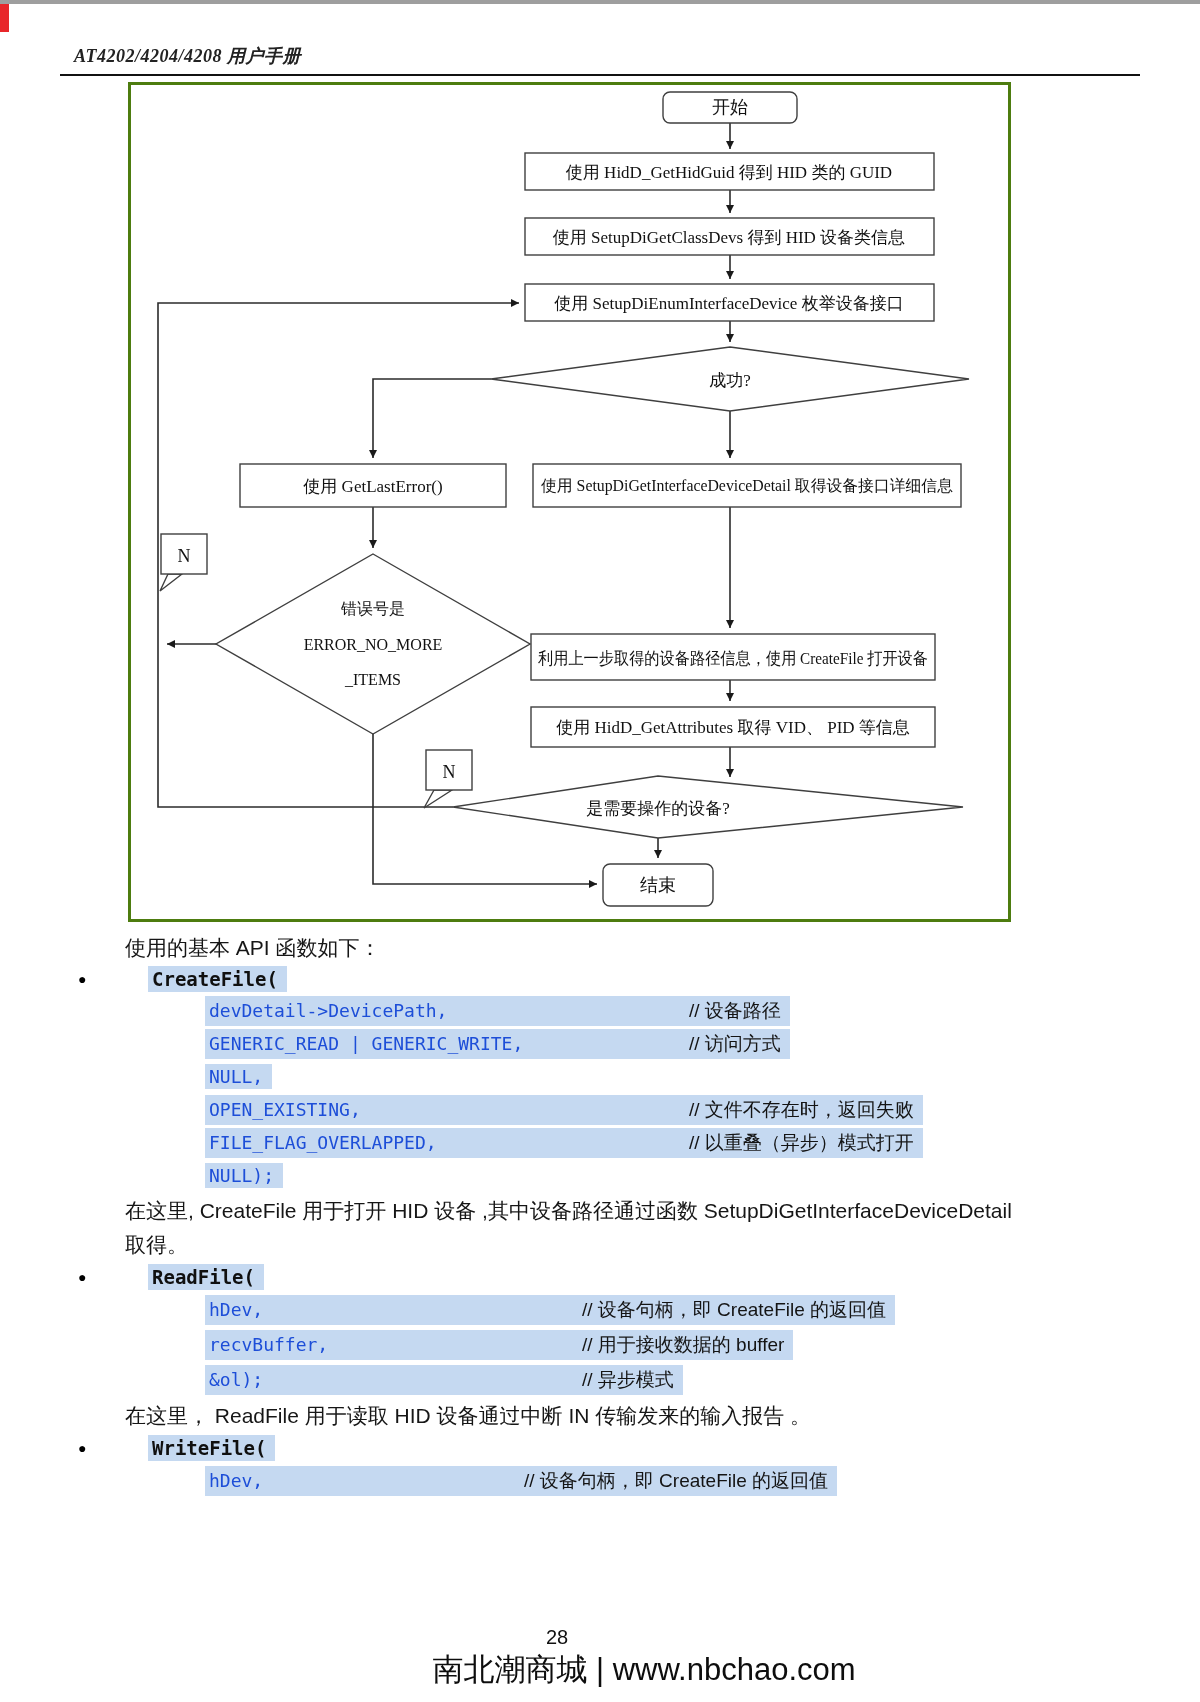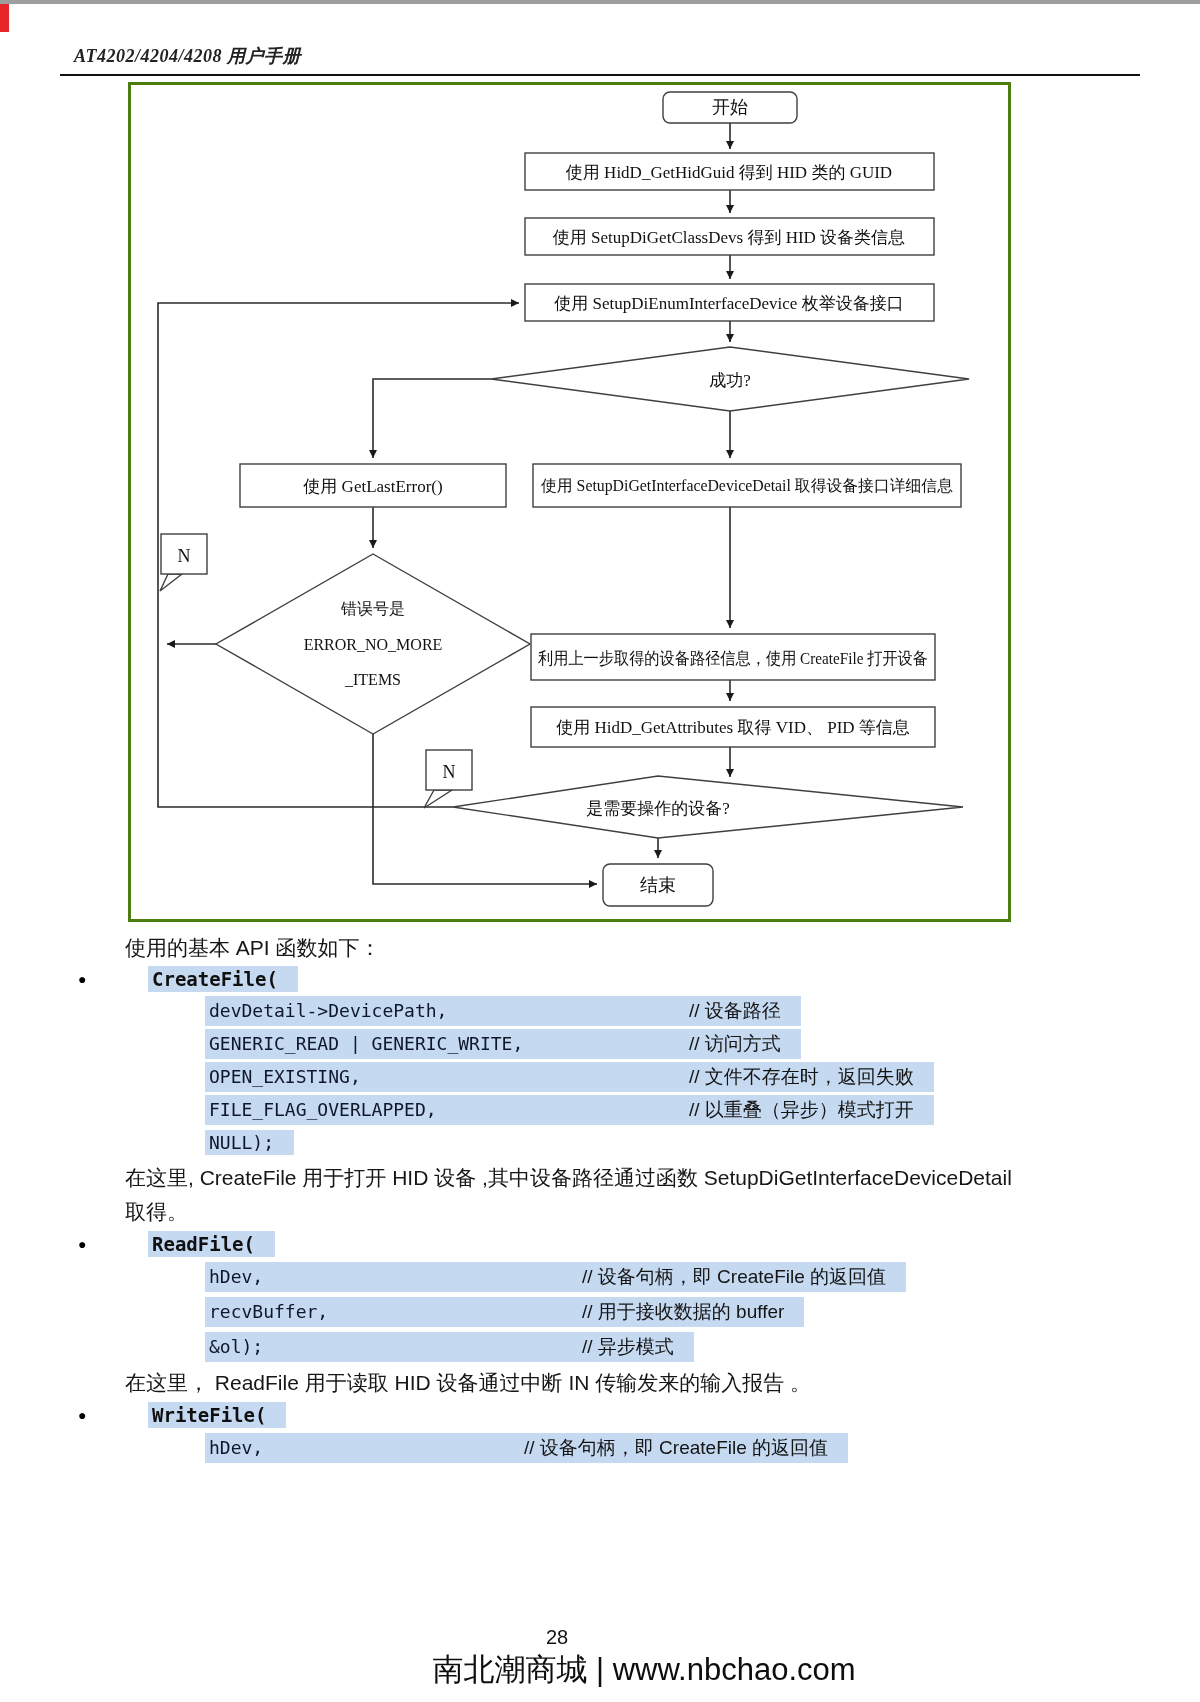--- a/index.html
+++ b/index.html
@@ -29,24 +29,24 @@
   svg .edge  { fill:none; stroke:#2b2b2b; stroke-width:1.6; }
   svg text { font-family:"Liberation Serif", serif; fill:#111; }
   svg .t17 { font-size:17px; } svg .t16 { font-size:16px; } svg .t18 { font-size:18px; }
 
   
   .content { position:absolute; left:0; top:912px; width:1200px; }
   .intro { margin:16px 0 0 125px; height:32px; line-height:32px; font-size:21px; }
   .bullet-row { height:30px; display:flex; align-items:center; padding-left:78px; }
   .bullet { display:inline-block; width:70px; font-size:14px; color:#000; }
   .fn-head .hl { font-family:"DejaVu Sans Mono","Liberation Mono",monospace; font-weight:bold; font-size:19px; color:#101010; }
-  .hl { background:#c5d9f1; padding:2px 20px 2px 4px; display:inline-flex; align-items:baseline; }
+  .hl { background:#c5d9f1; padding:2px 9px 2px 4px; display:inline-flex; align-items:baseline; }
   .code-row { height:33px; display:flex; align-items:center; margin-left:205px; }
   .code-row.tall { height:35px; }
-  .code { font-family:"DejaVu Sans Mono","Liberation Mono",monospace; font-size:18px; color:#0f172a; white-space:pre; }
+  .code { font-family:"DejaVu Sans Mono","Liberation Mono",monospace; font-size:18px; color:#1d4ed8; white-space:pre; }
   .cf .code { width:480px; }
   .rf .code { width:373px; }
   .wf .code { width:315px; }
   .code-row.short .code { width:auto; }
   .cmt { font-size:19px; color:#141414; white-space:pre; }
   .note { margin-left:125px; margin-top:2px; font-size:21px; line-height:34px; width:1000px; }
 
   
   .footer-page { position:absolute; top:1622px; left:0; width:1114px; text-align:center; font-size:20px; color:#111; }
   .footer-site { position:absolute; top:1645px; left:0; width:1200px; text-align:center; font-size:31px; color:#0d0d0d;padding-left:44px; }
@@ -143,20 +143,25 @@
           <span class="code">devDetail-&gt;DevicePath,</span>
           <span class="cmt">// 设备路径</span>
         </span>
       </div>
     <div class="code-row cf">
         <span class="hl">
           <span class="code">GENERIC_READ | GENERIC_WRITE,</span>
           <span class="cmt">// 访问方式</span>
         </span>
       </div>
+    <div class="code-row cf short">
+        <span class="hl">
+          <span class="code">NULL,</span>
+        </span>
+      </div>
     <div class="code-row cf">
         <span class="hl">
           <span class="code">OPEN_EXISTING,</span>
           <span class="cmt">// 文件不存在时，返回失败</span>
         </span>
       </div>
     <div class="code-row cf">
         <span class="hl">
           <span class="code">FILE_FLAG_OVERLAPPED,</span>
           <span class="cmt">// 以重叠（异步）模式打开</span>

